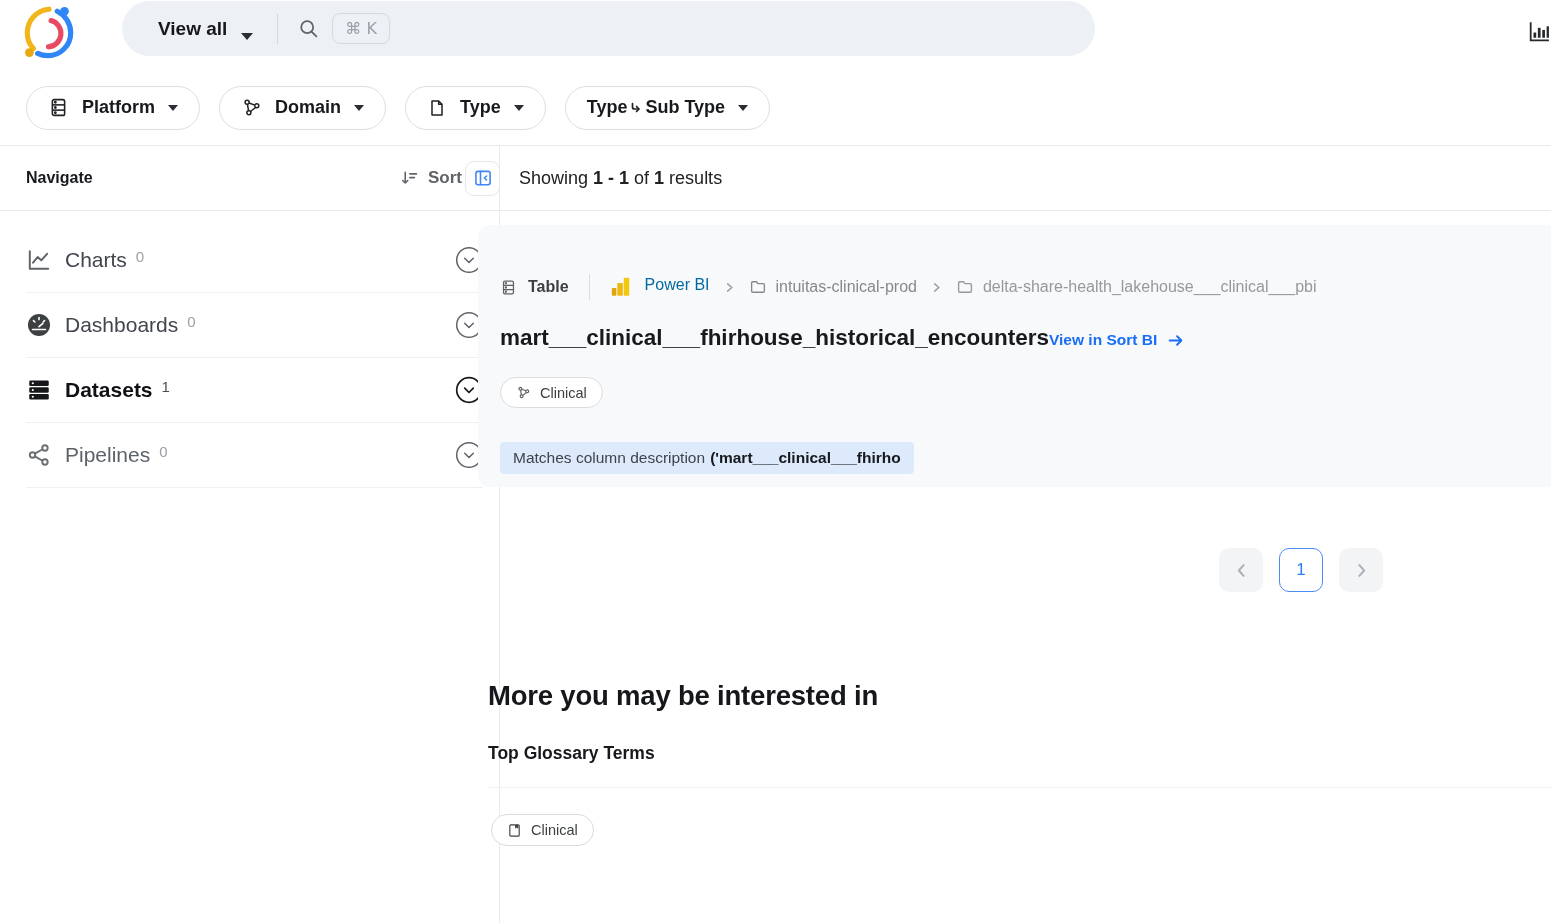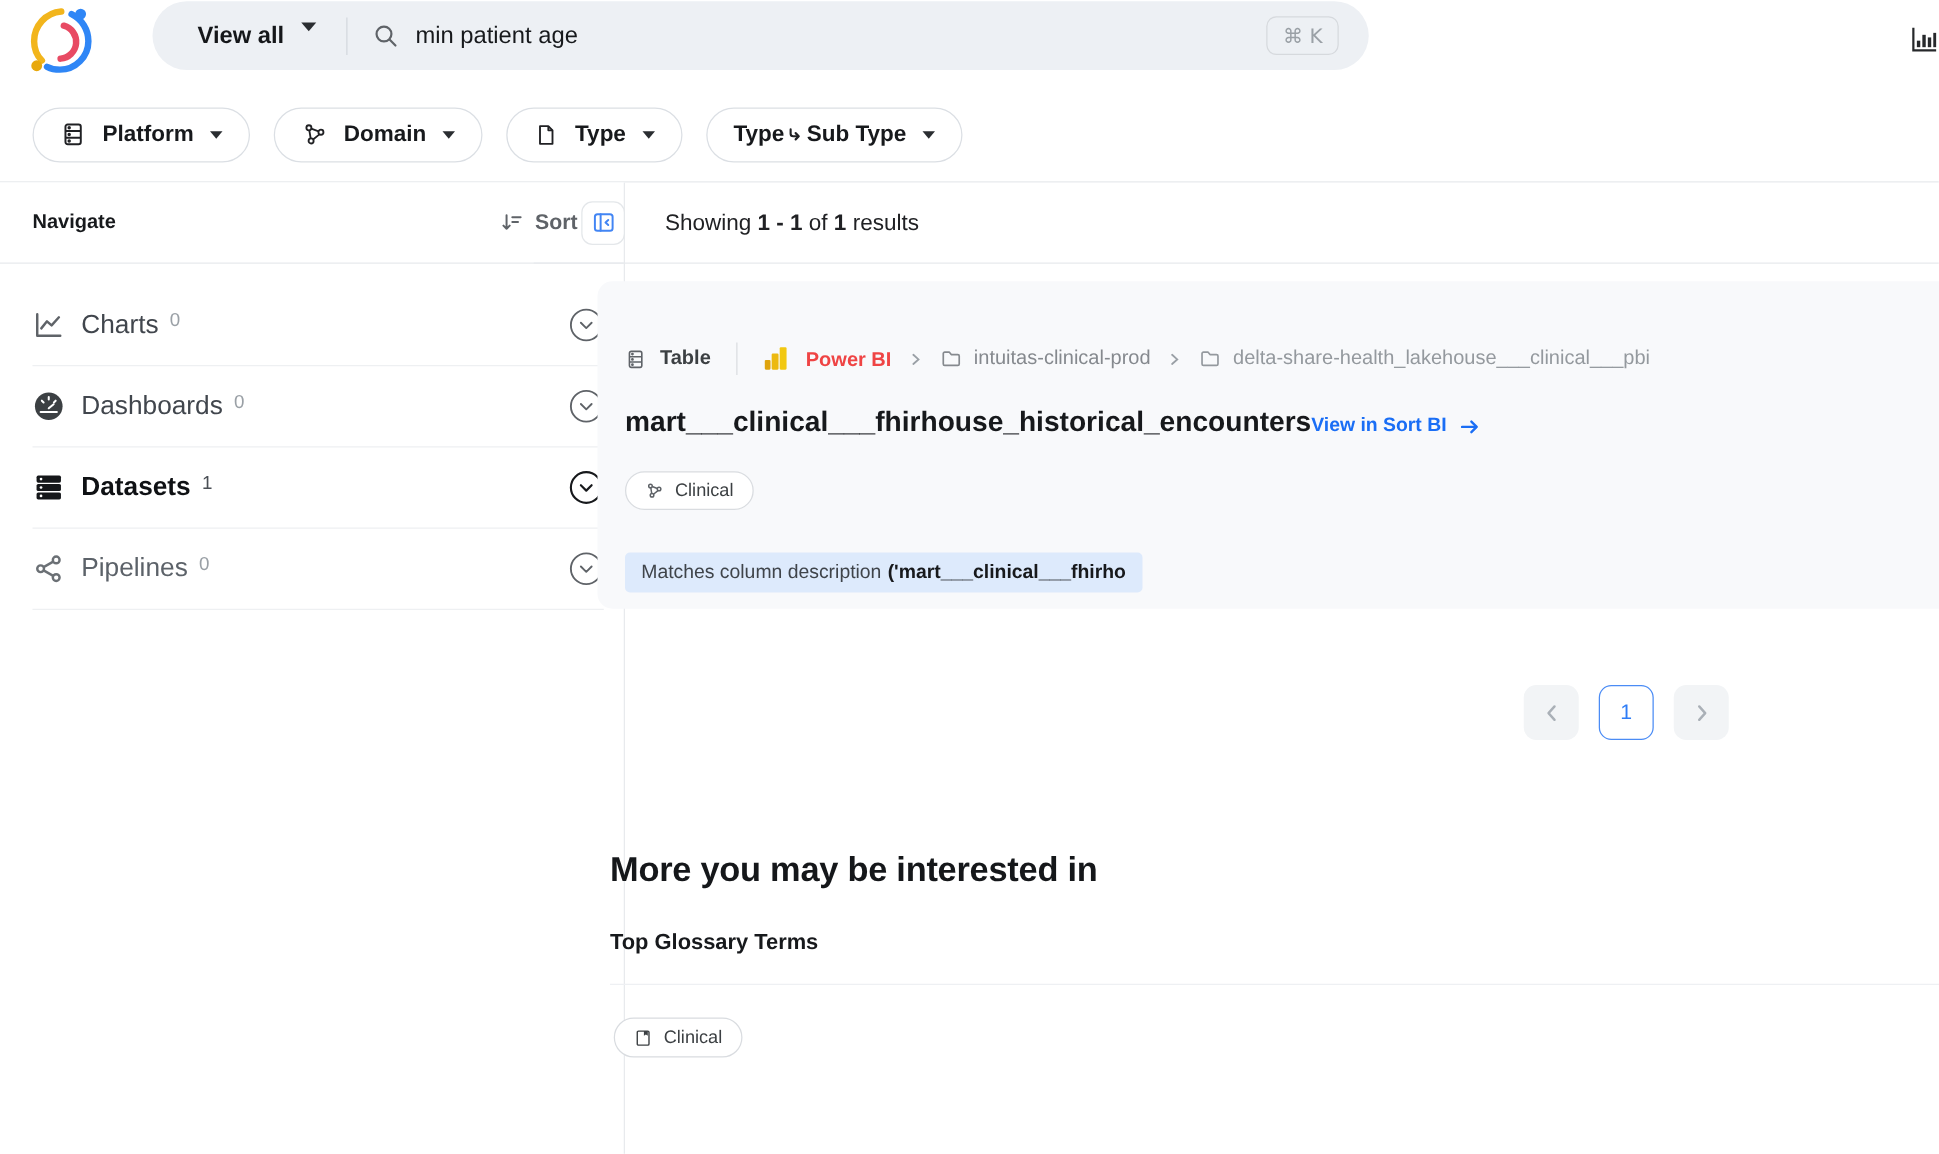--- a/index.html
+++ b/index.html
@@ -5,21 +5,21 @@
 *{margin:0;padding:0;box-sizing:border-box}
 html,body{width:1551px;height:923px;overflow:hidden;background:#fff;
   font-family:"Liberation Sans","DejaVu Sans",sans-serif;color:#202124}
 svg{display:block}
 
 
 .header{position:absolute;left:0;top:0;width:1551px;height:70px;background:#fff}
 .logo{position:absolute;left:18px;top:3px;width:62px;height:62px;cursor:pointer}
 .search-pill{position:absolute;left:122px;top:1px;width:973px;height:55px;background:#edf0f4;
   border-radius:28px;display:flex;align-items:center;padding:0 24px 0 36px}
-.scope-btn{display:flex;align-items:flex-start;gap:14px;font-size:19px;font-weight:700;color:#15171a;
+.scope-btn{display:flex;align-items:flex-end;gap:14px;font-size:19px;font-weight:700;color:#15171a;
   background:none;border:none;cursor:pointer;font-family:inherit}
 .caret{width:0;height:0;border-left:6px solid transparent;border-right:6px solid transparent;border-top:7px solid #2a2d31}
 .caret.small{border-left-width:5px;border-right-width:5px;border-top-width:6px}
 .caret.light{border-top-color:#c2c7cd}
 .pill-divider{width:1px;height:30px;background:#d3d8dd;margin:0 20px 0 24px}
 .search-icon{width:21px;height:21px;margin-right:13px}
 .search-input{flex:1;border:none;background:transparent;font-family:inherit;font-size:19px;color:#17191c;outline:none}
 .kbd{border:1px solid #d6d9dd;border-radius:8px;padding:5px 12px;color:#9aa0a6;font-size:16px;
   font-family:"DejaVu Sans",sans-serif;white-space:nowrap}
 .header-chart-btn{position:absolute;left:1526px;top:18px;width:25px;height:26px;background:none;border:none;cursor:pointer}
@@ -43,31 +43,31 @@
 .nav-label{font-size:21px;color:#41464d}
 .nav-count{font-size:15px;color:#9aa0a6;margin-left:9px;transform:translateY(-4px)}
 .nav-chevron{margin-left:auto;width:28px;height:28px;color:#5f6368;background:none;border:none;cursor:pointer;padding:0}
 .nav-item.active .nav-label{color:#0f1114;font-weight:700}
 .nav-item.active .nav-count{color:#4a4f55}
 .nav-item.active .nav-chevron{color:#17191c}
 .nav-item.dim .nav-label{color:#5c6269}
 
 
 .main{position:absolute;left:427px;top:146px;width:1124px;height:777px}
-.results-head{height:65px;border-bottom:1px solid #e8eaed;display:flex;align-items:center;padding-left:38px;gap:32px}
+.results-head{height:65px;border-bottom:1px solid #e8eaed;display:flex;align-items:center;padding-left:38px;gap:19px}
 .collapse-btn{width:35px;height:35px;border:1px solid #e4e7ea;border-radius:9px;background:#fff;
   display:flex;align-items:center;justify-content:center;cursor:pointer}
 .summary{font-size:18px;color:#202124;display:flex;gap:5px}
 .summary b{font-weight:700}
 
 .card{position:absolute;left:51px;top:79px;width:1200px;height:262px;background:#f8f9fb;border-radius:12px}
 .breadcrumb{position:absolute;left:22px;top:49px;display:flex;align-items:center;font-size:16px;white-space:nowrap}
 .bc-type{display:flex;align-items:center;gap:11px;color:#3c4043;font-weight:700}
 .bc-vdiv{width:1px;height:26px;background:#dadde1;margin:0 20px}
-.bc-platform{display:flex;align-items:flex-end;gap:13px;color:#ef4444;font-weight:700;cursor:pointer}
+.bc-platform{display:flex;align-items:flex-start;gap:13px;color:#0369a1;font-weight:400;cursor:pointer}
 .bc-sep{margin:0 14px;display:flex}
 .bc-folder{display:flex;align-items:center;gap:9px;color:#85898e;cursor:pointer}
 .bc-folder.lighter{color:#94999e}
 .title-row{position:absolute;left:22px;top:100px;display:flex;align-items:baseline;white-space:nowrap}
 .asset-title{font-size:22.5px;font-weight:700;color:#17191c;cursor:pointer}
 .view-link{display:flex;align-items:center;gap:10px;font-size:15.5px;font-weight:700;color:#1a6ef5;cursor:pointer}
 .chip{display:inline-flex;align-items:center;gap:9px;height:31px;padding:0 15px;border:1px solid #d9dce0;
   border-radius:16px;background:#fff;font-size:14.5px;color:#3c4043;cursor:pointer;white-space:nowrap}
 .tag-chip{position:absolute;left:22px;top:152px}
 .match-row{position:absolute;left:22px;top:217px;display:flex;gap:17px;white-space:nowrap}
@@ -104,21 +104,20 @@
       <span>View all</span>
       <span class="caret"></span>
     </button>
     <span class="pill-divider"></span>
     <span class="search-icon">
       <svg viewBox="0 0 24 24" fill="none" stroke="#5f6368" stroke-width="2" stroke-linecap="round">
         <circle cx="10.5" cy="10.5" r="6.8"></circle>
           <line x1="15.8" y1="15.8" x2="21" y2="21"></line>
       </svg>
     </span>
-    <input class="search-input" value="min patient age" style="">
     <span class="kbd">⌘ K</span>
   </div>
 
   <button class="header-chart-btn">
     <svg viewBox="0 0 24 24" fill="none" stroke="#26282b" stroke-width="1.7">
       <path d="M4.5 3v17.5H22"></path>
       <rect x="7.2" y="13" width="2.6" height="5" fill="#26282b" stroke="none"></rect>
       <rect x="11.4" y="8.5" width="2.6" height="9.5" fill="#26282b" stroke="none"></rect>
       <rect x="15.6" y="10.5" width="2.6" height="7.5" fill="#26282b" stroke="none"></rect>
       <rect x="19.8" y="7" width="2.2" height="11" fill="#26282b" stroke="none"></rect>

